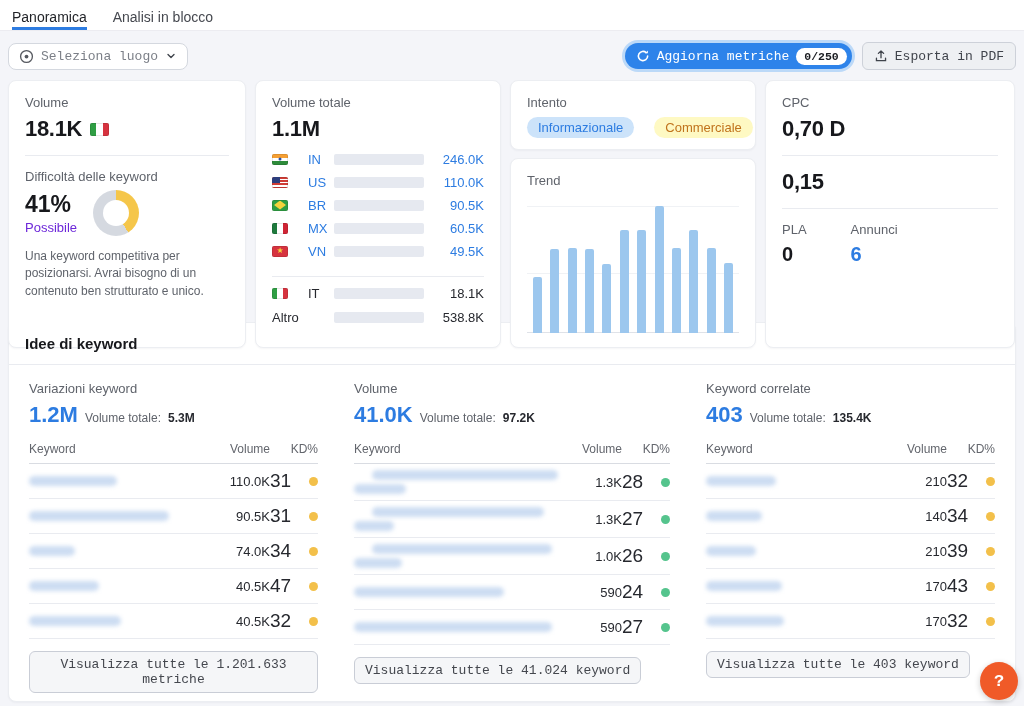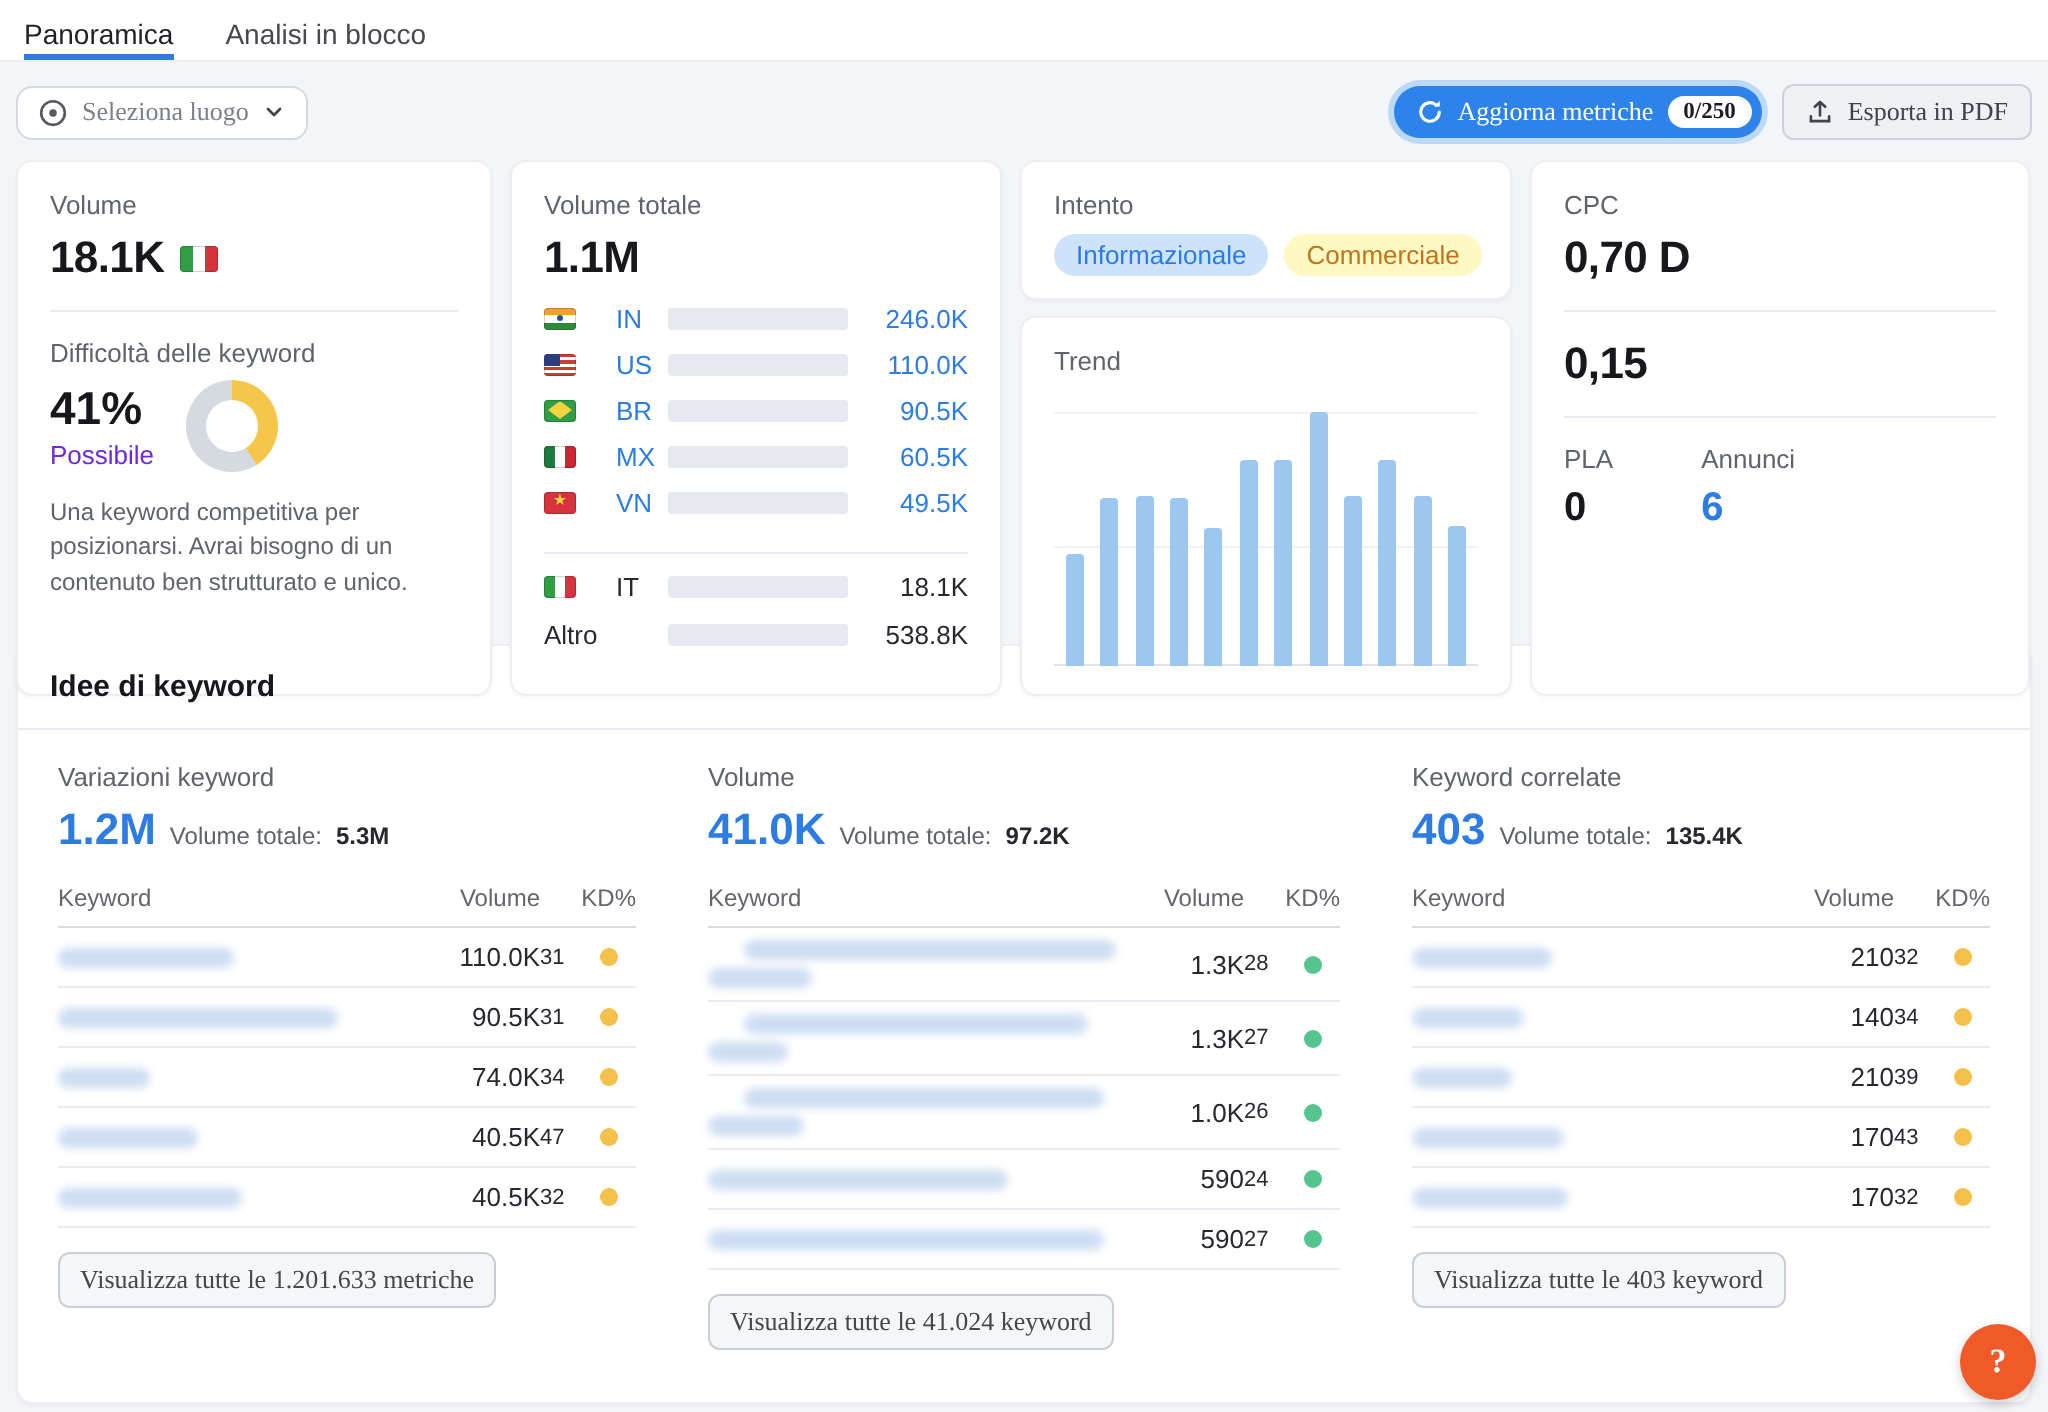--- a/index.html
+++ b/index.html
@@ -4,21 +4,21 @@
 <style>
   :root{
     --accent:#2d7ce1; --bar-fill:#4aa6ee; --bar-hl:#2d55a8; --bar-track:#e6e9f0;
     --kd-yellow:#f3c04a; --kd-green:#55c48d; --donut-yellow:#f5c64a; --donut-gray:#d5d9e0;
     --trend-bar:#9cc7ee; --help-orange:#f05a28; --ink:#17181c; --ink2:#26282e;
     --muted:#5f636b; --line:#e9ebf0;
   }
   *{box-sizing:border-box;margin:0;padding:0}
   html,body{width:1024px;height:706px;overflow:hidden}
   body{font-family:"Liberation Sans","DejaVu Sans",sans-serif;background:#f4f5f9;color:var(--ink);font-size:13px}
-  button{font-family:Liberation Serif, serif;cursor:pointer}
+  button{font-family:Liberation Mono, monospace;cursor:pointer}
 
   
   .tabbar{background:#fff;display:flex;gap:26px;padding:9px 12px 0 12px;height:31px;border-bottom:1px solid #ececf1}
   .tab{font-size:14px;color:#45484f;padding-bottom:6px;border-bottom:3px solid transparent;cursor:pointer;white-space:nowrap}
   .tab.active{color:#1f2126;font-weight:500;border-bottom-color:var(--accent)}
 
   
   .toolbar{display:flex;justify-content:space-between;align-items:center;margin:11px 8px 10px 8px;height:28px}
   .loc-btn{display:flex;align-items:center;gap:7px;background:#fff;border:1px solid #d4d8df;border-radius:8px;height:27px;padding:0 10px;color:#7b7f87;font-size:13px}
   .toolbar-right{display:flex;align-items:center;gap:10px}
@@ -47,21 +47,21 @@
   .geo-code{color:var(--accent)}
   .geo-code.plain{color:var(--ink2)}
   .geo-track{flex:1;height:11px;background:var(--bar-track);border-radius:2px;overflow:hidden}
   .geo-fill{height:100%;background:var(--bar-fill);border-radius:2px}
   .geo-fill.hl{background:var(--bar-hl)}
   .geo-val{width:52px;flex:none;text-align:right;font-size:13px;color:var(--accent)}
   .geo-val.plain{color:var(--ink2)}
 
   .col3{display:flex;flex-direction:column;gap:8px}
   .intento-card{height:70px;flex:none}
-  .badges{display:flex;gap:8px;margin-top:7px}
+  .badges{display:flex;gap:20px;margin-top:7px}
   .badge{font-size:13px;border-radius:12px;padding:3px 11px;white-space:nowrap}
   .badge.info{background:#cce3fa;color:var(--accent)}
   .badge.comm{background:#fef9c3;color:#c0731c}
   .trend-card{flex:1;display:flex;flex-direction:column}
   .trend-chart{flex:1;position:relative;margin-top:12px}
   .gridline{position:absolute;left:0;right:0;height:1px;background:#f0f2f5}
   .gridline.base{background:#dfe2e8}
   .tbars{position:absolute;inset:0;display:flex;align-items:flex-end;justify-content:space-between;padding:0 6px}
   .tbar{width:9px;background:var(--trend-bar);border-radius:2px 2px 0 0}
 
@@ -80,21 +80,21 @@
   .idea-vt-value{font-size:12px;font-weight:700;color:var(--ink2)}
   .t-head{display:flex;align-items:center;font-size:12px;color:#63666d;padding-bottom:7px;border-bottom:1px solid #d9dce2}
   .t-head .h-kw{flex:1}
   .t-head .h-vol{width:56px;text-align:right}
   .t-head .h-kd{width:48px;text-align:right}
   .t-row{display:flex;align-items:center;border-bottom:1px solid var(--line);padding:6px 0;min-height:30px}
   .kw-cell{flex:1;display:flex;flex-direction:column;gap:4px;padding-right:8px}
   .blur-blob{height:10px;border-radius:5px;background:#cdddf2;filter:blur(2.2px)}
   .blur-blob.indent{margin-left:18px}
   .vol-cell{width:56px;text-align:right;font-size:13px;color:var(--ink2)}
-  .kd-cell{width:48px;display:flex;align-items:center;justify-content:flex-start;gap:18px;font-size:11px;color:var(--ink2)}
+  .kd-cell{width:48px;display:flex;align-items:center;justify-content:flex-start;gap:18px;font-size:19px;color:var(--ink2)}
   .dot{width:9px;height:9px;border-radius:50%;flex:none}
   .dot.yellow{background:var(--kd-yellow)}
   .dot.green{background:var(--kd-green)}
   .view-all-btn{margin-top:12px;background:#f5f6f8;border:1px solid #c9cdd6;border-radius:6px;padding:5px 10px;font-size:13px;color:#44474e;align-self:flex-start}
   .idea-col{display:flex;flex-direction:column;align-items:flex-start}
   .idea-col .tablewrap{width:100%}
 
   
   .flag{width:16px;height:11px;border-radius:2px;display:inline-block;flex:none;position:relative;overflow:hidden;box-shadow:inset 0 0 0 .5px rgba(0,0,0,.18)}
   .flag.lg{width:19px;height:13px}

